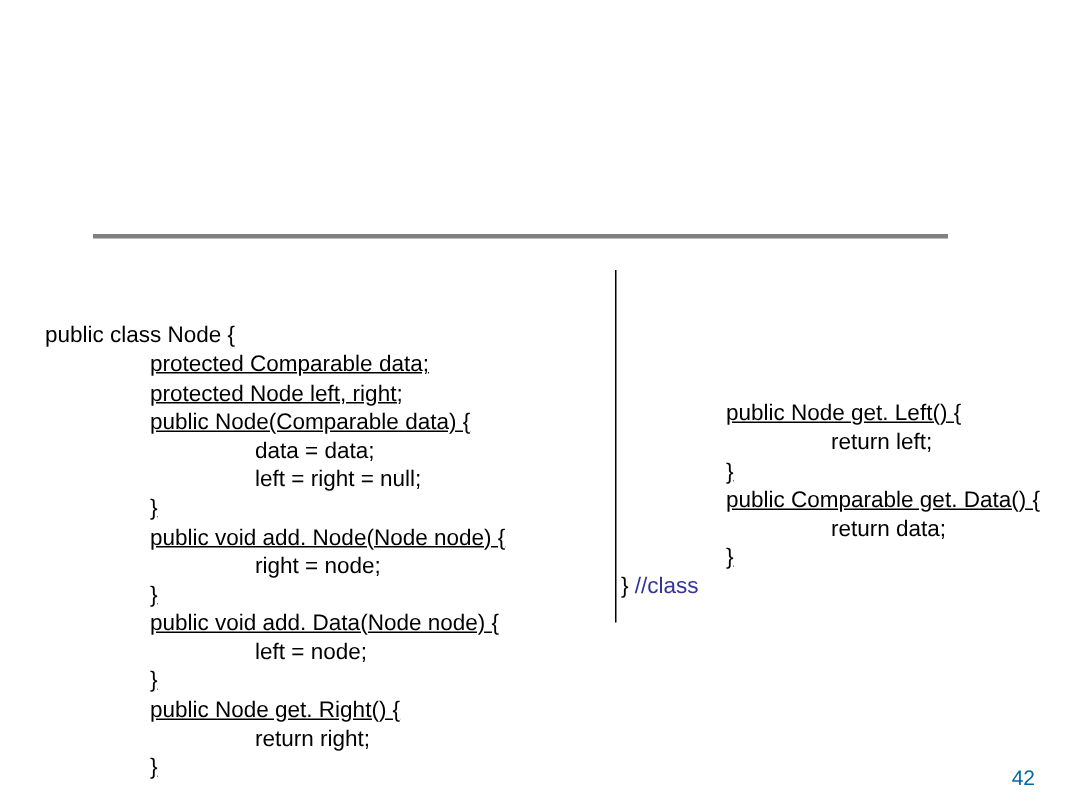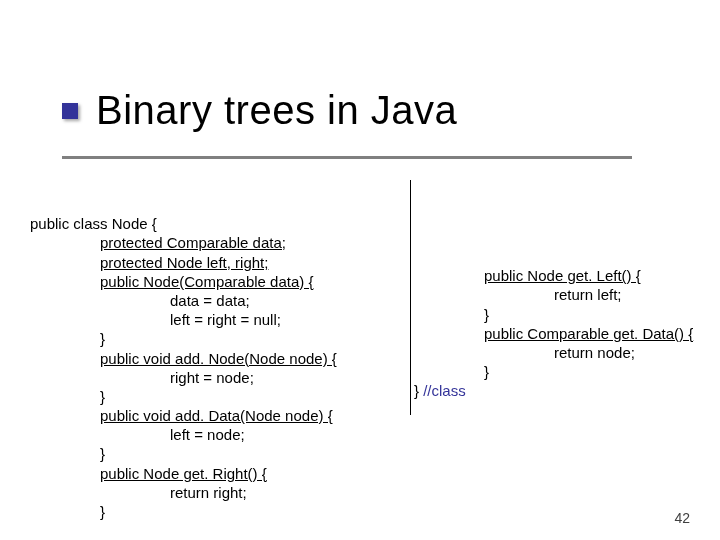--- a/index.html
+++ b/index.html
@@ -87,34 +87,30 @@
     color: #333399;
     font-weight: 400;
     margin-top: 33px;
   }
   .page-number {
     position: absolute;
     right: 30px;
     bottom: 14px;
     font-family: Arial, sans-serif;
     font-size: 14px;
-    color: #404040;
+    color: #0369a1;
   }
   .in1 { padding-left: 70px; display:inline-block;text-decoration:underline; }
   .in2 { padding-left: 140px; display:inline-block;text-align:right; }
 </style>
 </head>
 <body>
 
 <div class="slide">
 
-  <div class="title-row">
-    <div class="title-bullet"></div>
-    <div class="title-text">Binary trees in Java</div>
-  </div>
   <div class="title-underline"></div>
 
   <div class="body-area">
     <div class="col-divider"></div>
 
     <div class="code-col col-left">
 <span>public class Node {</span>
 <span class="in1">protected Comparable data;</span>
 <span class="in1">protected Node left, right;</span>
 <span class="in1">public Node(Comparable data) {</span>
@@ -130,21 +126,21 @@
 <span class="in1">public Node get. Right() {</span>
 <span class="in2">return right;</span>
 <span class="in1">}</span>
     </div>
 
     <div class="code-col col-right">
 <span class="in1">public Node get. Left() {</span>
 <span class="in2">return left;</span>
 <span class="in1">}</span>
 <span class="in1">public Comparable get. Data() {</span>
-<span class="in2">return node;</span>
+<span class="in2">return data;</span>
 <span class="in1">}</span>
 <span><span class="class-end">} </span><span class="comment">//class</span></span>
     </div>
 
   </div>
 
   <div class="page-number">42</div>
 </div>
 
 </body></html>

